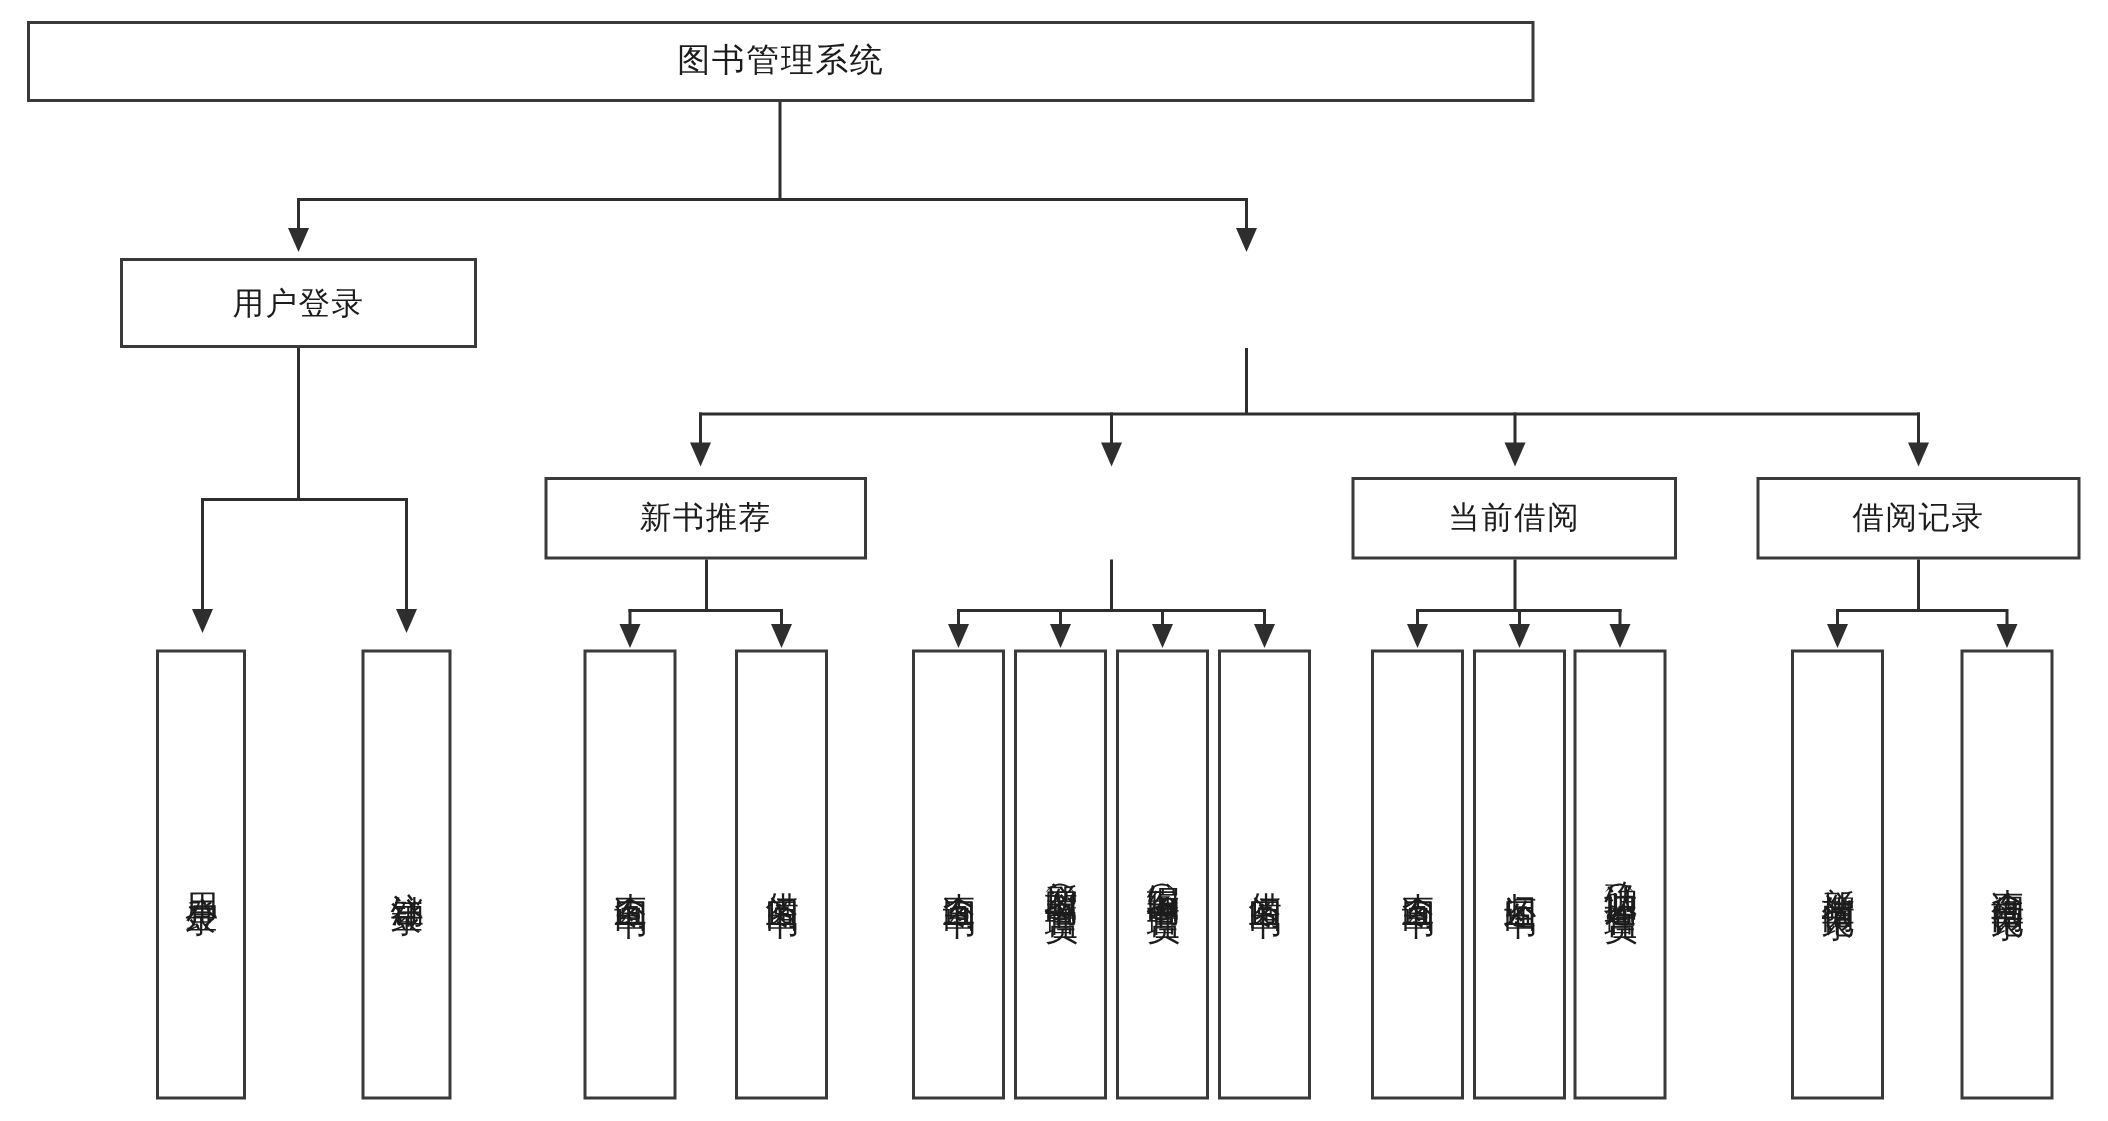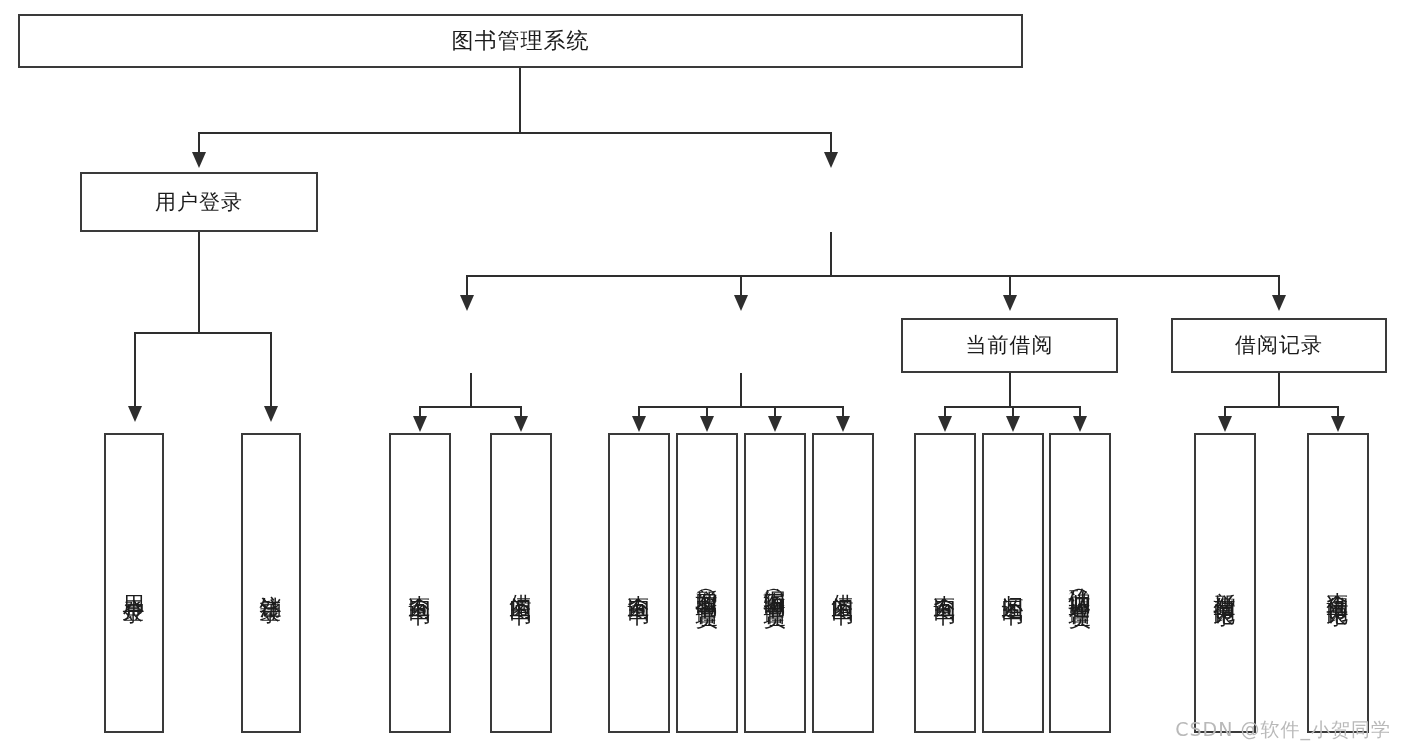--- a/index.html
+++ b/index.html
@@ -101,20 +101,23 @@
   <div class="seg hline" style="left:466px;top:275px;width:814px;height:2px;"></div>
   <div class="seg vline" style="left:466px;top:275px;width:2px;height:22px;"></div>
   <div class="arrow" style="left:460px;top:295px;"></div>
   <div class="seg vline" style="left:740px;top:275px;width:2px;height:22px;"></div>
   <div class="arrow" style="left:734px;top:295px;"></div>
   <div class="seg vline" style="left:1009px;top:275px;width:2px;height:22px;"></div>
   <div class="arrow" style="left:1003px;top:295px;"></div>
   <div class="seg vline" style="left:1278px;top:275px;width:2px;height:22px;"></div>
   <div class="arrow" style="left:1272px;top:295px;"></div>
 
+  <div class="node h-node" id="node-new-book-recommend" style="left:363px;top:318px;width:215px;height:55px;">
+    <span class="lbl">新书推荐</span>
+  </div>
   <div class="node h-node" id="node-borrow-record" style="left:1171px;top:318px;width:216px;height:55px;">
     <span class="lbl">借阅记录</span>
   </div>
   <div class="node h-node" id="node-current-borrow" style="left:901px;top:318px;width:217px;height:55px;">
     <span class="lbl">当前借阅</span>
   </div>
 
   <div class="seg vline" style="left:470px;top:373px;width:2px;height:34px;"></div>
   <div class="seg hline" style="left:419px;top:406px;width:103px;height:2px;"></div>
   <div class="seg vline" style="left:419px;top:406px;width:2px;height:12px;"></div>
@@ -186,15 +189,14 @@
     <span class="lbl">确认归还（管理员）</span>
   </div>
 
   <div class="node v-node" style="left:1194px;top:433px;width:62px;height:300px;">
     <span class="lbl">新增借阅记录</span>
   </div>
   <div class="node v-node" style="left:1307px;top:433px;width:62px;height:300px;">
     <span class="lbl">查询借阅记录</span>
   </div>
 
-  <div id="watermark">CSDN @软件_小贺同学</div>
 
 </div>
 
 </body></html>

